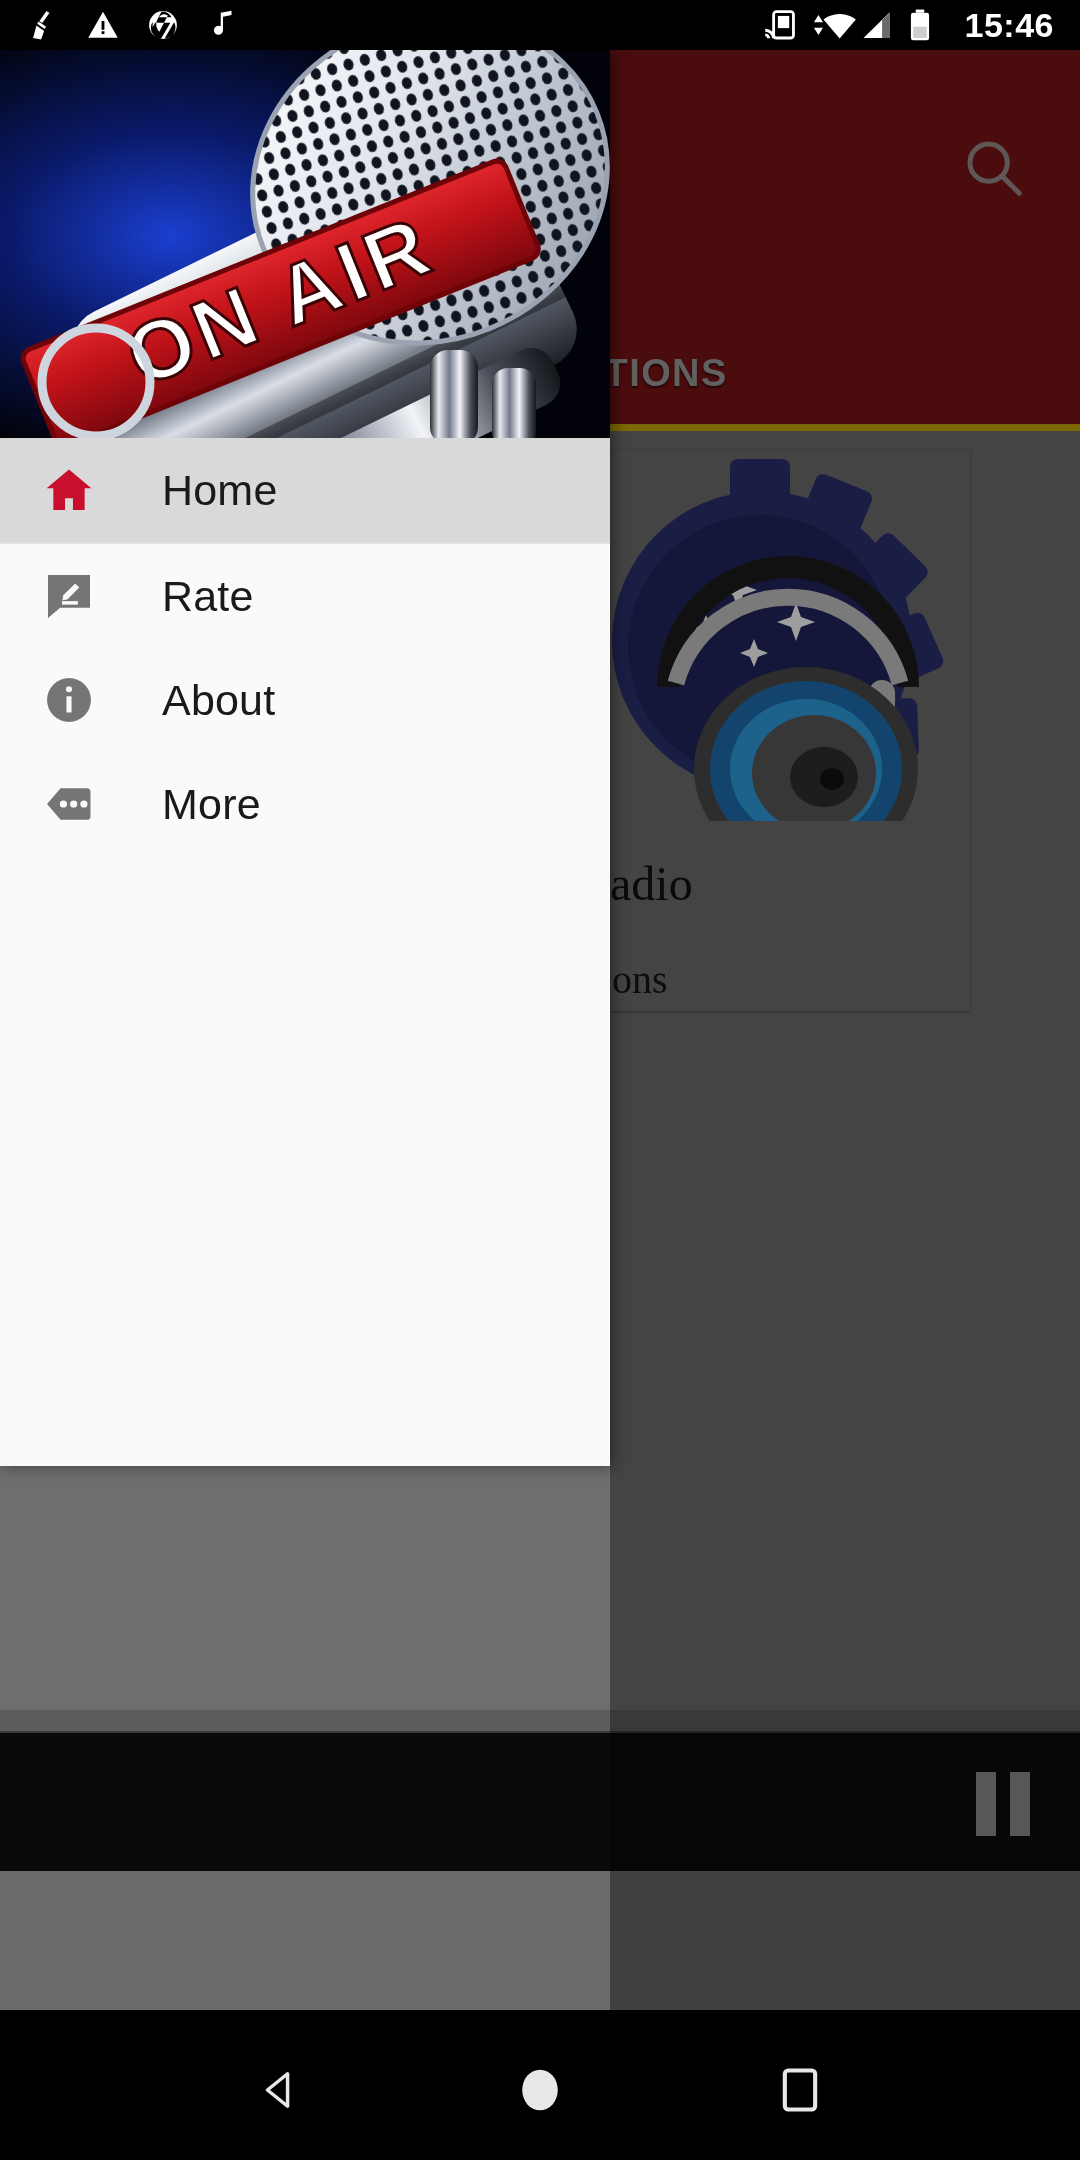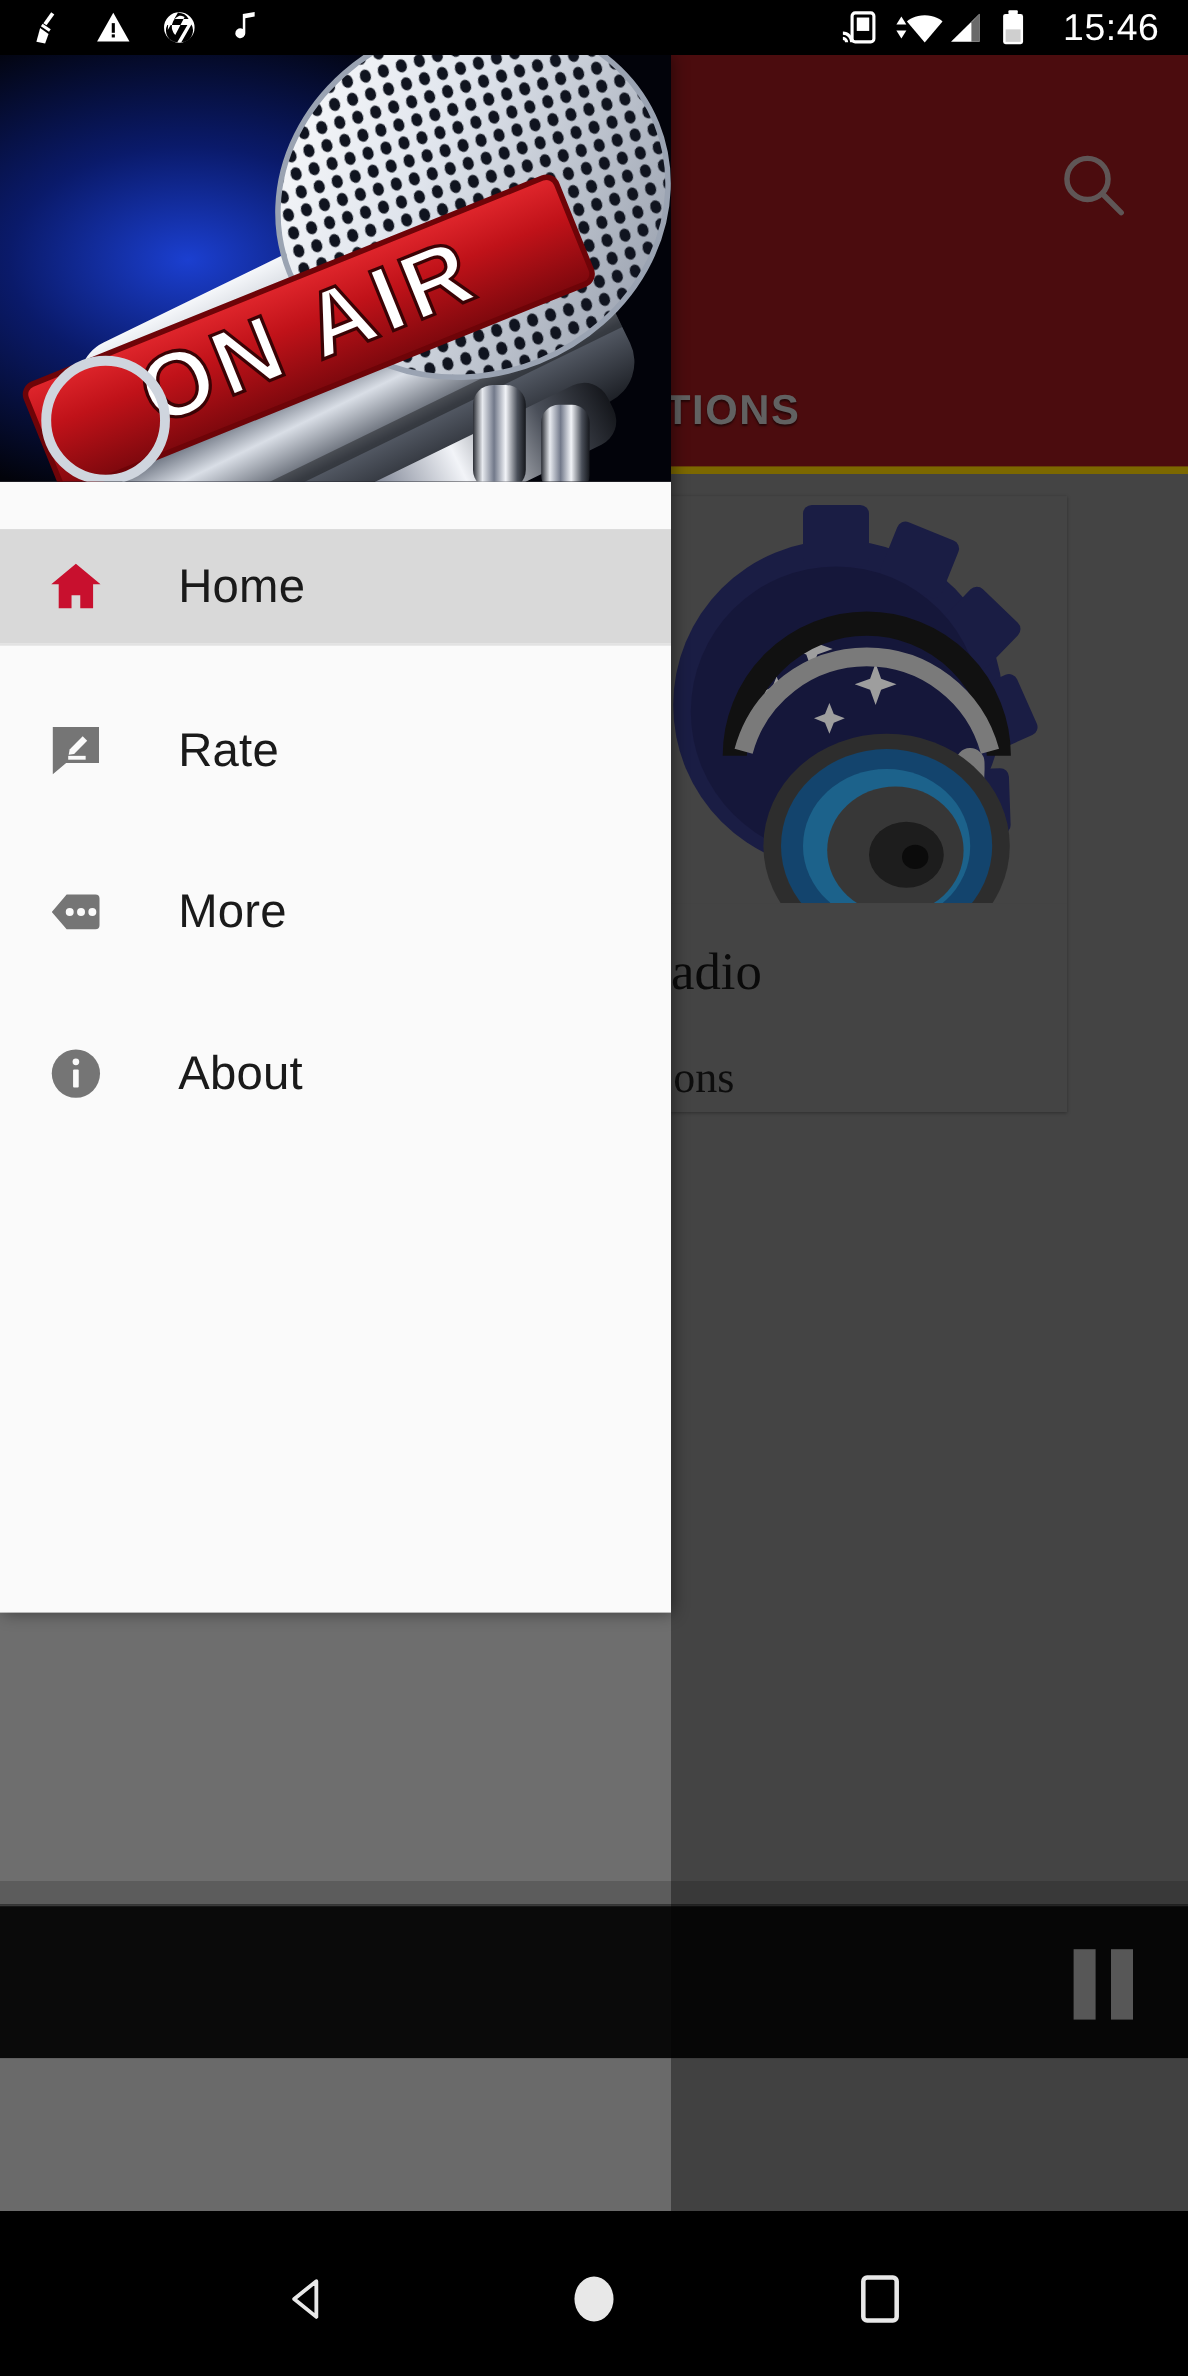--- a/index.html
+++ b/index.html
@@ -14,21 +14,21 @@
   
   #status-bar{
     position:absolute; left:0; top:0; width:1080px; height:50px;
     background:#000; color:#fff;
     display:flex; align-items:center; justify-content:space-between;
     padding:0 26px;
   }
   .sb-left{ display:flex; align-items:center; gap:26px; }
   .sb-right{ display:flex; align-items:center; gap:14px; }
   .sb-ico{ width:34px; height:34px; display:block; }
-  .sb-clock{ font-size:34px; letter-spacing:0.5px; margin-left:10px; font-weight:400;}
+  .sb-clock{ font-size:34px; letter-spacing:0.5px; margin-left:10px; font-weight:700;}
 
   
   #app-root{
     position:absolute; left:0; top:50px; width:1080px; height:1960px;
     background:#6a6a6a; overflow:hidden;
   }
   #app-bar{
     position:absolute; left:0; top:0; width:1080px; height:270px;
     background:#7a1417;
   }
@@ -102,21 +102,20 @@
   }
   #drawer-header{
     position:relative; width:610px; height:388px; overflow:hidden;
     background:#05050c;
   }
   .nav-list{ padding-top:0; }
   .nav-item{
     position:relative; display:flex; align-items:center;
     height:104px; padding-left:38px;
     cursor:pointer;
-    margin-top:43px;
   }
   .nav-item.selected{ background:#d9d9d9; }
   .nav-ico{
     width:62px; height:62px; display:flex; align-items:center; justify-content:center;
     flex:0 0 62px;
   }
   .nav-label{
     margin-left:62px; font-size:43px; color:#1a1a1a; letter-spacing:0.2px;
   }
   .nav-divider{
@@ -306,38 +305,38 @@
           <path d="M9.2 13.8 l0.35 -2.1 5.1 -5.1 1.75 1.75 -5.1 5.1 z" fill="#fafafa"></path>
           <rect x="9.0" y="14.2" width="6.8" height="1.5" fill="#fafafa"></rect>
         </svg>
       </span>
       <span class="nav-label">Rate</span>
     </div>
 
     <div class="nav-item">
       <span class="nav-ico">
         <svg width="56" height="56" viewBox="0 0 24 24">
+          <circle cx="12" cy="12" r="9.4" fill="#757575"></circle>
+          <rect x="10.9" y="10.4" width="2.2" height="7.0" rx="0.4" fill="#fafafa"></rect>
+          <circle cx="12" cy="7.4" r="1.3" fill="#fafafa"></circle>
+        </svg>
+      </span>
+      <span class="nav-label">About</span>
+    </div>
+
+    <div class="nav-item">
+      <span class="nav-ico">
+        <svg width="56" height="56" viewBox="0 0 24 24">
           <path d="M8.4 5.2 H19.6 a1.6 1.6 0 0 1 1.6 1.6 v10.4 a1.6 1.6 0 0 1 -1.6 1.6 H8.4 L2.6 12 Z" fill="#757575"></path>
           <circle cx="9.6" cy="12" r="1.55" fill="#fafafa"></circle>
           <circle cx="14.0" cy="12" r="1.55" fill="#fafafa"></circle>
           <circle cx="18.4" cy="12" r="1.55" fill="#fafafa"></circle>
         </svg>
       </span>
       <span class="nav-label">More</span>
-    </div>
-
-    <div class="nav-item">
-      <span class="nav-ico">
-        <svg width="56" height="56" viewBox="0 0 24 24">
-          <circle cx="12" cy="12" r="9.4" fill="#757575"></circle>
-          <rect x="10.9" y="10.4" width="2.2" height="7.0" rx="0.4" fill="#fafafa"></rect>
-          <circle cx="12" cy="7.4" r="1.3" fill="#fafafa"></circle>
-        </svg>
-      </span>
-      <span class="nav-label">About</span>
     </div>
 
   </div>
 </div>
 
 <div id="status-bar">
   <div class="sb-left">
     <span class="sb-ico">
       <svg width="34" height="34" viewBox="0 0 24 24" fill="#fff">
         <path d="M14.5 2.2 l2.0 1.4 -5.0 7.0 -2.0 -1.4z"></path>

